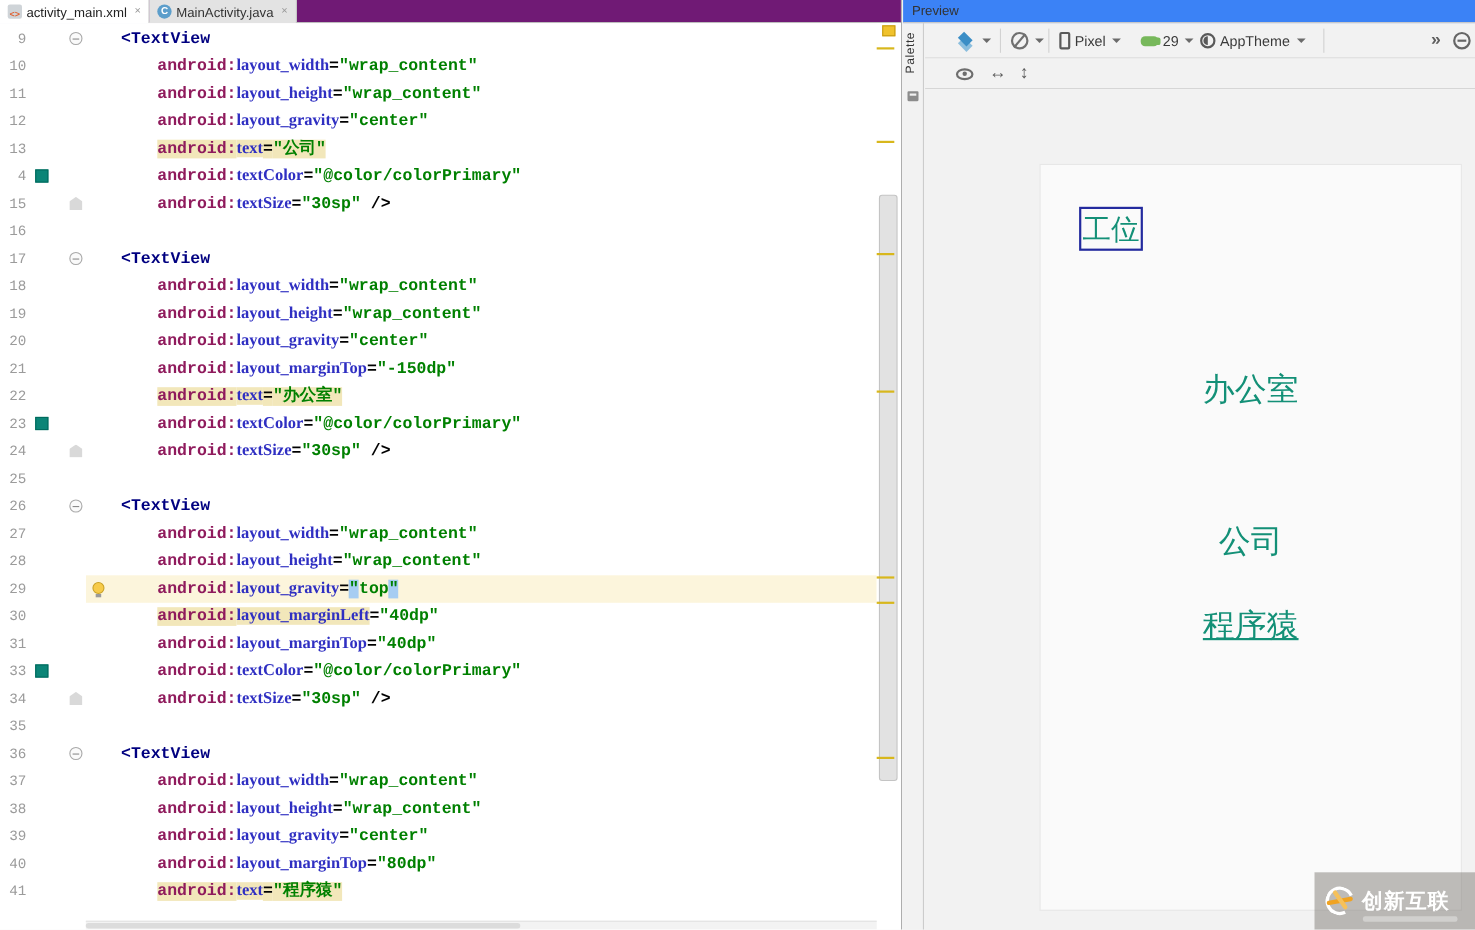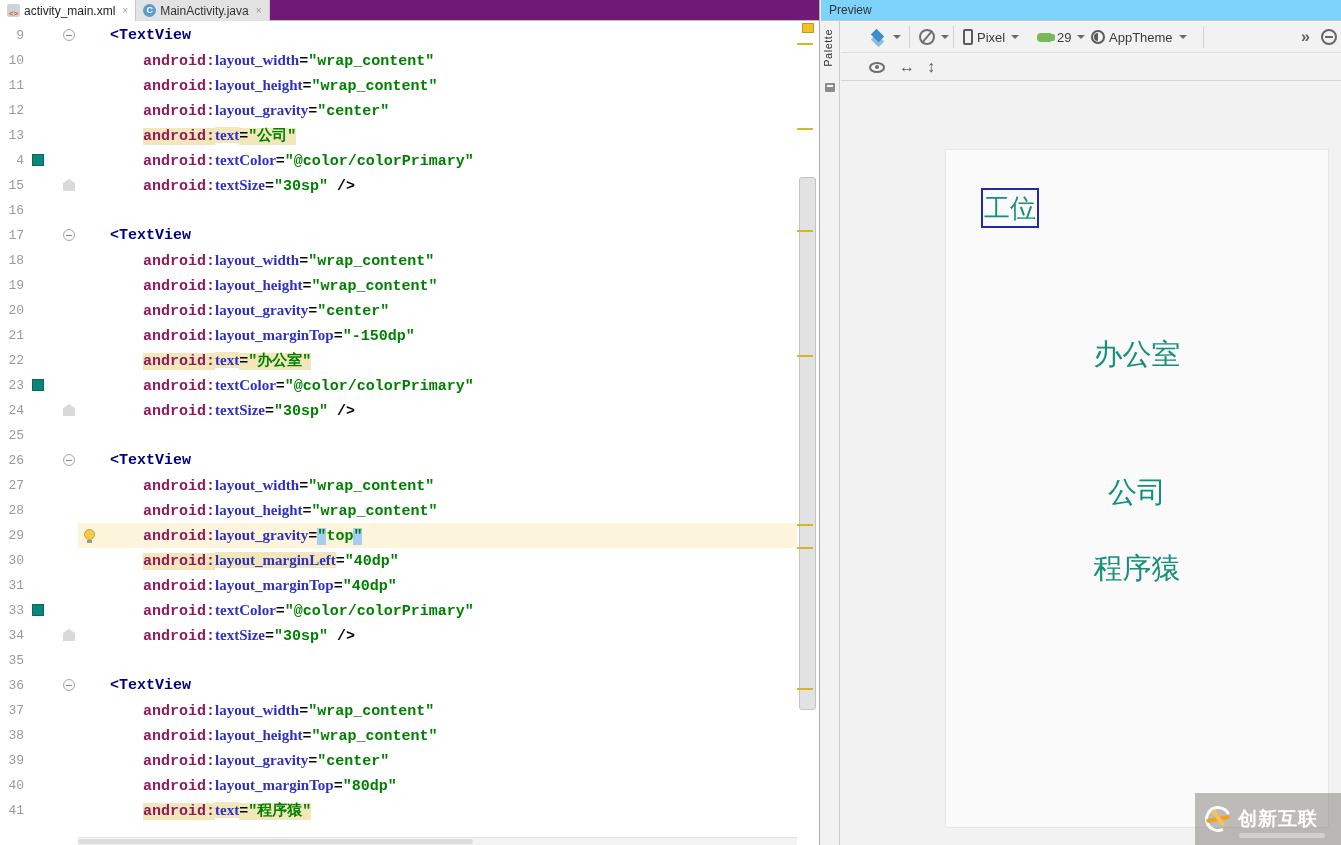--- a/index.html
+++ b/index.html
@@ -55,21 +55,21 @@
   #stripe .thumb { position:absolute; left:2px; right:3px; border:1px solid #c4c4c4; background:#e2e2e2;
                    border-radius:3px; }
   #stripe .sq { position:absolute; top:2px; left:5px; width:12px; height:10px; background:#f0c22c; border:1px solid #c79c14; }
   #stripe .tick { position:absolute; left:0px; width:16px; height:2px; background:#d8b71c; }
   #hscroll { position:absolute; left:78px; right:22px; bottom:0; height:8px; background:#f3f3f3; border-top:1px solid #e2e2e2; }
   #hscroll .hthumb { position:absolute; left:0; width:55%; top:1px; bottom:1px; background:#dcdcdc; border-radius:3px; }
 
   
   #preview-pane { left:821px; width:520px; background:#f2f2f2; }
   #pv-header { position:absolute; top:0; left:0; right:0; height:21px; border-bottom:1px solid #c9c9c9;
-               font-size:12px; color:#333; line-height:20px; padding-left:8px; background:#7dd3fc; }
+               font-size:12px; color:#333; line-height:20px; padding-left:8px; background:#3b82f6; }
   #palette-strip { position:absolute; left:0; top:21px; bottom:0; width:19px; border-right:1px solid #cccccc; }
   #palette-label { position:absolute; top:8px; left:1px; font-size:11px; color:#333;
                    writing-mode:vertical-rl; transform:rotate(180deg); letter-spacing:0.5px; }
   .palette-ic { position:absolute; left:4px; top:62px; width:10px; height:9px; background:#8c8c8c; border-radius:1px; }
   .palette-ic::after { content:""; position:absolute; left:2px; top:2px; width:6px; height:2px; background:#f2f2f2; }
 
   #pv-tb1 { position:absolute; left:20px; top:21px; right:0; height:32px; border-bottom:1px solid #dedede; }
   #pv-tb2 { position:absolute; left:20px; top:53px; right:0; height:28px; border-bottom:1px solid #d6d6d6; }
   .tb-item { position:absolute; top:0; height:32px; display:flex; align-items:center; gap:4px;
              font-size:13px; color:#3a3a3a; }
@@ -234,21 +234,21 @@
     </div>
     <div class="tb-item glyph" style="left:58px;">↔</div>
     <div class="tb-item glyph" style="left:86px;">↕</div>
   </div>
 
   <div id="surface">
     <div id="canvas">
       <div id="sel-box">工位</div>
       <div class="cv-text" style="top:185px;">办公室</div>
       <div class="cv-text" style="top:323px;">公司</div>
-      <div class="cv-text" style="top:399px;">程序猿</div>
+      <div class="cv-text" style="top:399px;text-decoration:underline;">程序猿</div>
     </div>
     <div id="watermark">
       <span class="wm-logo"></span>
       <span class="wm-txt">创新互联</span>
       <span class="wm-sub"></span>
     </div>
   </div>
 </div>
 
 </body></html>

